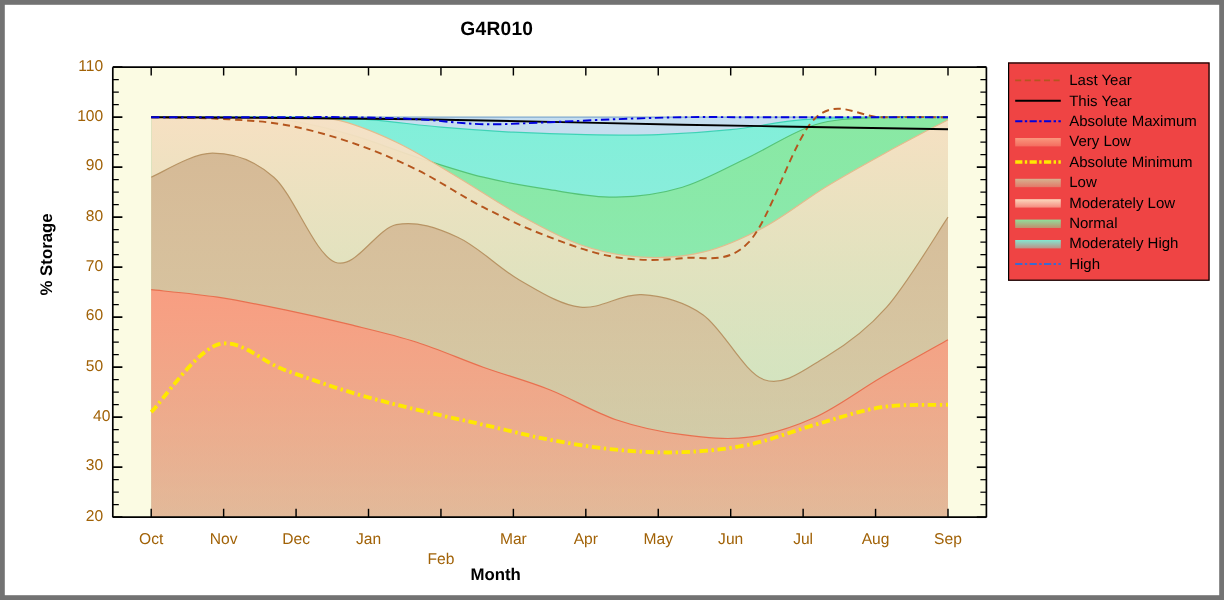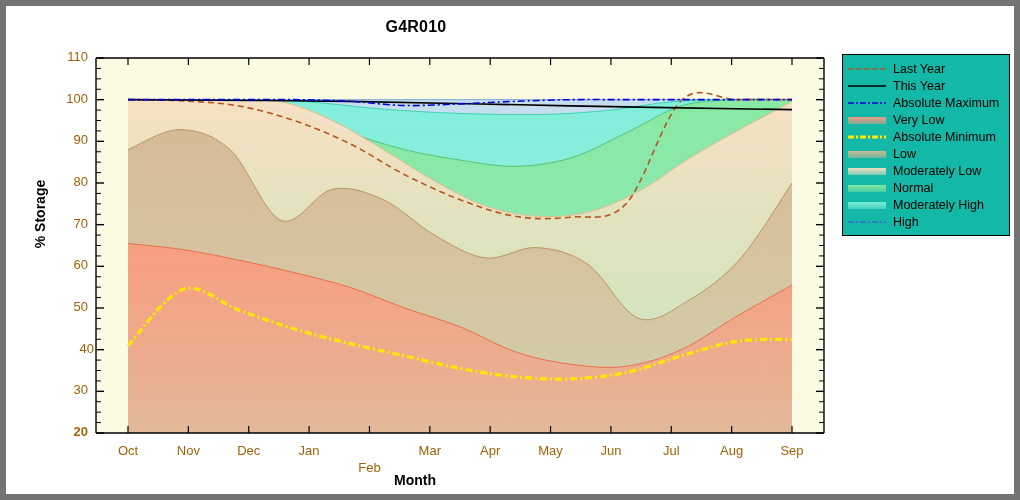--- a/index.html
+++ b/index.html
@@ -11,21 +11,21 @@
     width: 1020px;
     height: 500px;
     font-family: "Liberation Sans", sans-serif;
     overflow: hidden;
   }
   #root {
     position: relative;
     width: 1020px;
     height: 500px;
     box-sizing: border-box;
-    border: 6px solid #737373;
+    border: 4px solid #737373;
     background: #ffffff;
   }
   #chart-title {
     position: absolute;
     left: 0;
     top: 12px;
     width: 820px;
     text-align: center;
     font-size: 16px;
     font-weight: bold;
@@ -36,21 +36,21 @@
     position: absolute;
     left: 0;
     top: 0;
   }
   #legend {
     position: absolute;
     left: 836px;
     top: 48px;
     width: 168px;
     border: 1px solid #000000;
-    background: #14b8a6;
+    background: #ef4444;
     padding: 5px 4px 5px 4px;
     box-sizing: border-box;
   }
   .legend-row {
     display: flex;
     align-items: center;
     height: 17px;
   }
   .legend-key {
     width: 40px;
@@ -253,21 +253,21 @@
       <line x1="725.6363636363636" y1="427" x2="725.6363636363636" y2="420" stroke="#000" stroke-width="1.2"></line>
       <line x1="725.6363636363636" y1="52" x2="725.6363636363636" y2="59" stroke="#000" stroke-width="1.2"></line>
       <line x1="786" y1="427" x2="786" y2="420" stroke="#000" stroke-width="1.2"></line>
       <line x1="786" y1="52" x2="786" y2="59" stroke="#000" stroke-width="1.2"></line>
     </svg>
 
   <div id="y-axis-title">% Storage</div>
   <div id="x-axis-title">Month</div>
 
   <div id="tick-labels">
-      <div class="y-tick-label" style="left: 42px; top: 418px; font-weight: bold;">20</div>
+      <div class="y-tick-label" style="left: 42px; top: 418px;">20</div>
       <div class="y-tick-label" style="left: 42px; top: 376.333px;">30</div>
       <div class="y-tick-label" style="left: 48px; top: 334.667px;">40</div>
       <div class="y-tick-label" style="left: 42px; top: 293px;">50</div>
       <div class="y-tick-label" style="left: 42px; top: 251.333px;">60</div>
       <div class="y-tick-label" style="left: 42px; top: 209.667px;">70</div>
       <div class="y-tick-label" style="left: 42px; top: 168px;">80</div>
       <div class="y-tick-label" style="left: 42px; top: 126.333px;">90</div>
       <div class="y-tick-label" style="left: 42px; top: 84.6667px;">100</div>
       <div class="y-tick-label" style="left: 42px; top: 43px;">110</div>
       <div class="x-tick-label" style="left: 92px; top: 437px;">Oct</div>

